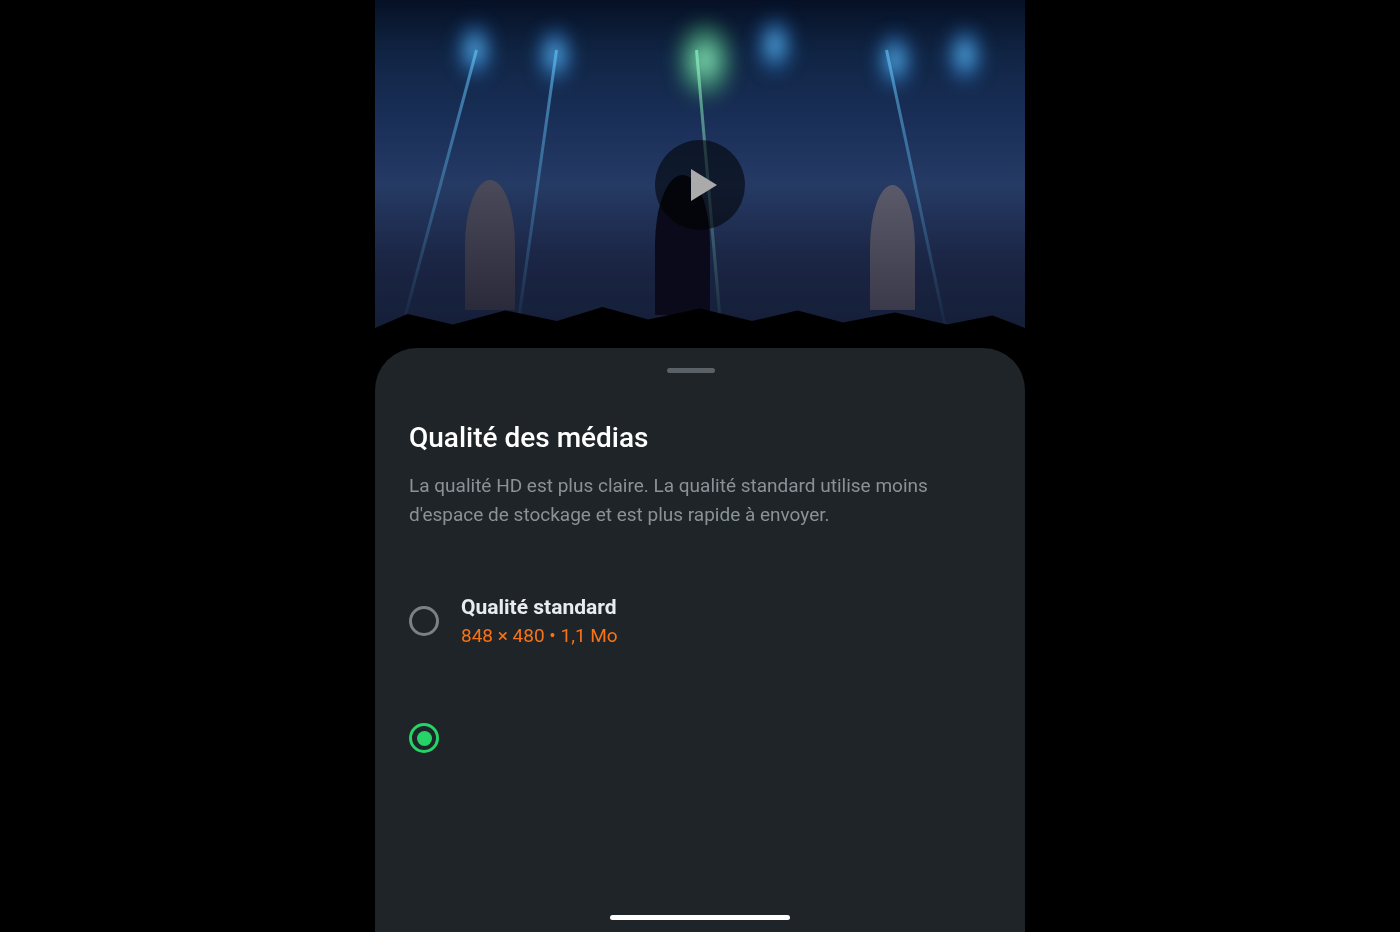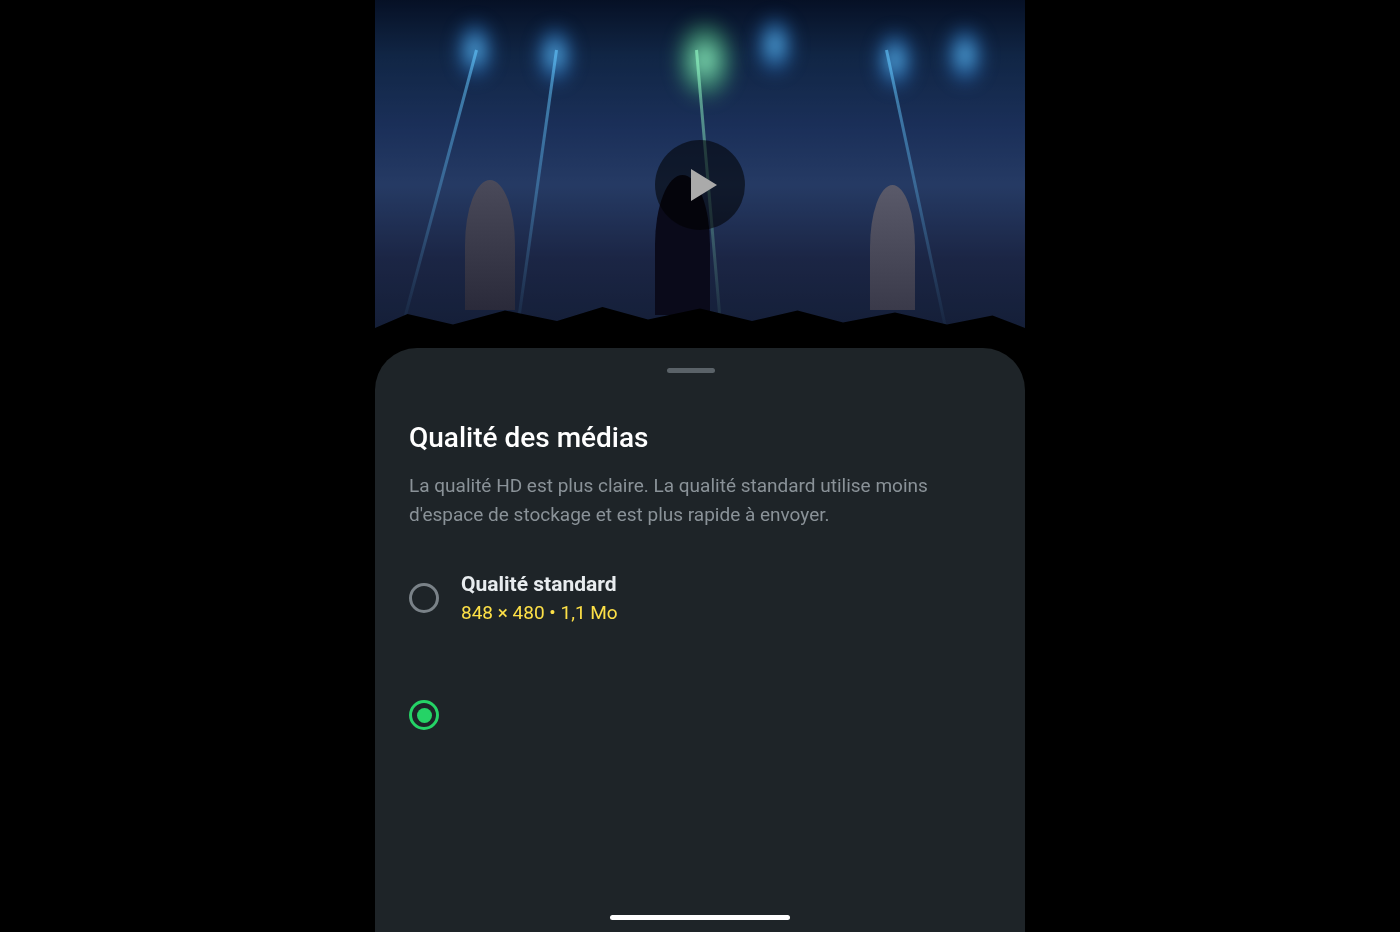--- a/index.html
+++ b/index.html
@@ -150,21 +150,21 @@
       padding-left: 10px;
       margin-bottom: 18px;
     }
     
     .sheet-description {
       color: #8a9298;
       font-size: 19px;
       line-height: 1.5;
       padding-left: 10px;
       padding-right: 10px;
-      margin-bottom: 25px;
+      margin-bottom: 48px;
     }
     
     .radio-option {
       display: flex;
       align-items: center;
       padding: 18px 10px;
       cursor: pointer;
       margin-bottom: 40px;
     }
     
@@ -197,21 +197,21 @@
     }
     
     .option-label {
       color: #e8ecef;
       font-size: 21px;
       font-weight: 700;
       margin-bottom: 5px;
     }
     
     .option-detail {
-      color: #fde047;
+      color: #f97316;
       font-size: 19px;
     }
     
     .nav-bar {
       position: absolute;
       bottom: 12px;
       left: 50%;
       transform: translateX(-50%);
       width: 180px;
       height: 5px;

